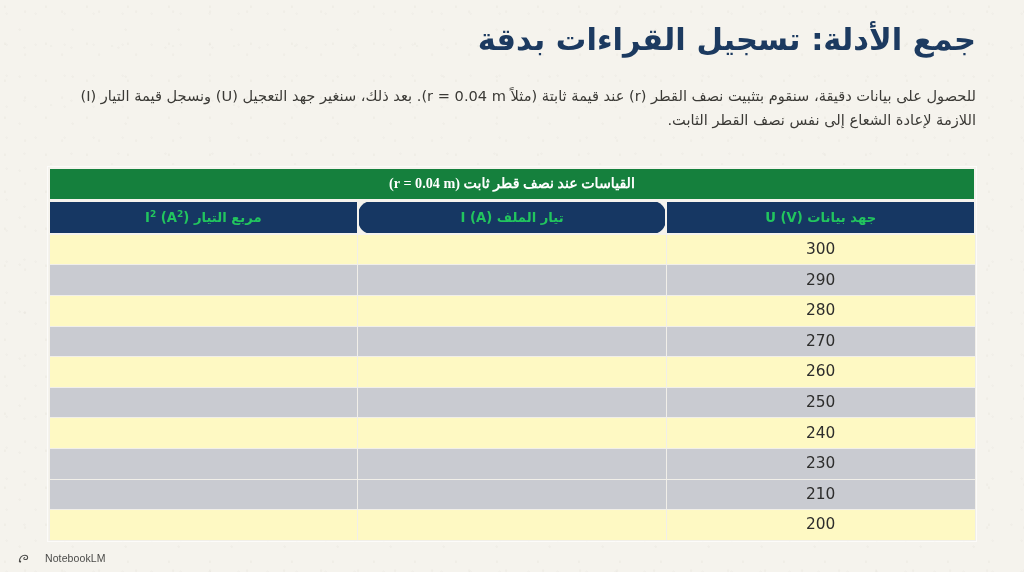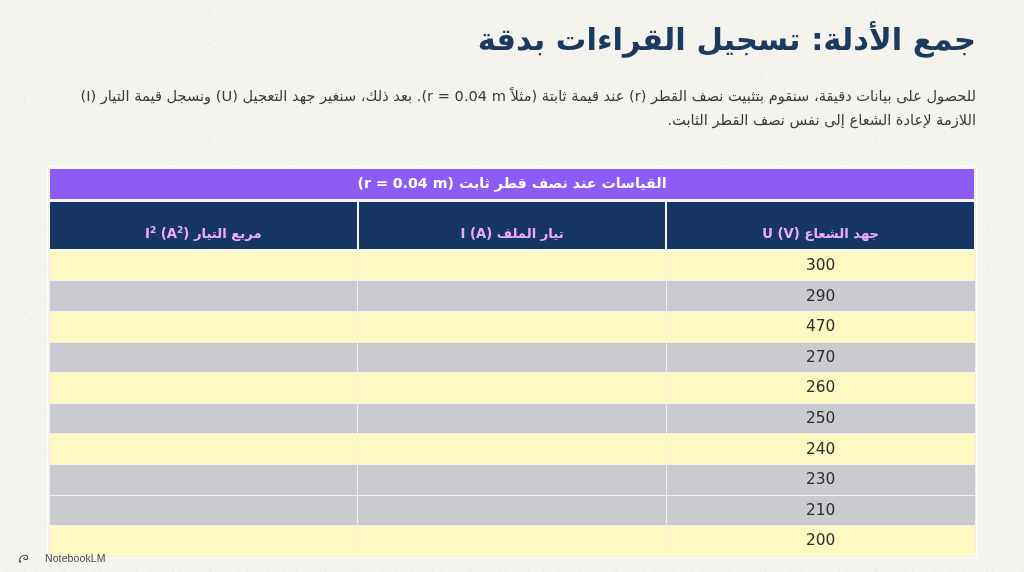--- a/index.html
+++ b/index.html
@@ -71,44 +71,45 @@
     position: absolute;
     top: 167px;
     right: 48px;
     width: 928px;
     border-collapse: collapse;
     table-layout: fixed;
     box-shadow: 0 0 0 1px rgba(255,255,255,0.65);
   }
 
   .table-caption-row th {
-    background-color: #8b5cf6;
+    background-color: #15803d;
     color: #ffffff;
     font-size: 14.2px;
     font-weight: bold;
     text-align: center;
     padding: 6px 8px 7px;
     border: 2px solid #f5f3ed;
     border-bottom-width: 3px;
     line-height: 1.2;
+    font-family: Liberation Serif, serif;
   }
 
   .table-head-row th {
     background-color: #163763;
-    color: #f0abfc;
+    color: #22c55e;
     font-size: 13.2px;
     font-weight: bold;
-    padding: 24px 8px 7px;
+    padding: 8px 8px 7px;
     border: 2px solid #f5f3ed;
     line-height: 1.2;
     white-space: nowrap;
   }
 
   .table-head-row th.col-u    { width: 307px; }
-  .table-head-row th.col-i    { width: 311px; }
+  .table-head-row th.col-i    { width: 311px; border-radius: 14px; }
   .table-head-row th.col-i2   { width: 310px; }
 
   .data-table tbody td {
     height: 29.6px;
     padding: 0 8px;
     text-align: center;
     font-size: 15.4px;
     color: #2d2d2c;
     border: 1px solid #f1efe9;
     line-height: 1;
@@ -159,38 +160,38 @@
   <div class="slide-title">جمع الأدلة: تسجيل القراءات بدقة</div>
 
   <div class="slide-subtitle">للحصول على بيانات دقيقة، سنقوم بتثبيت نصف القطر (r) عند قيمة ثابتة (مثلاً r = 0.04 m). بعد ذلك، سنغير جهد التعجيل (U) ونسجل قيمة التيار (I) اللازمة لإعادة الشعاع إلى نفس نصف القطر الثابت.</div>
 
   <table class="data-table">
     <thead>
       <tr class="table-caption-row">
         <th colspan="3">القياسات عند نصف قطر ثابت (r = 0.04 m)</th>
       </tr>
       <tr class="table-head-row">
-        <th class="col-u">جهد الشعاع (V) U</th>
+        <th class="col-u">جهد بيانات (V) U</th>
         <th class="col-i">تيار الملف (A) I</th>
         <th class="col-i2">مربع التيار (A<sup>2</sup>) I<sup>2</sup></th>
       </tr>
     </thead>
     <tbody id="table-body">
         <tr class="row-odd">
           <td>300</td>
           <td class="cell-empty"></td>
           <td class="cell-empty"></td>
         </tr>
         <tr class="row-even">
           <td>290</td>
           <td class="cell-empty"></td>
           <td class="cell-empty"></td>
         </tr>
         <tr class="row-odd">
-          <td>470</td>
+          <td>280</td>
           <td class="cell-empty"></td>
           <td class="cell-empty"></td>
         </tr>
         <tr class="row-even">
           <td>270</td>
           <td class="cell-empty"></td>
           <td class="cell-empty"></td>
         </tr>
         <tr class="row-odd">
           <td>260</td>

